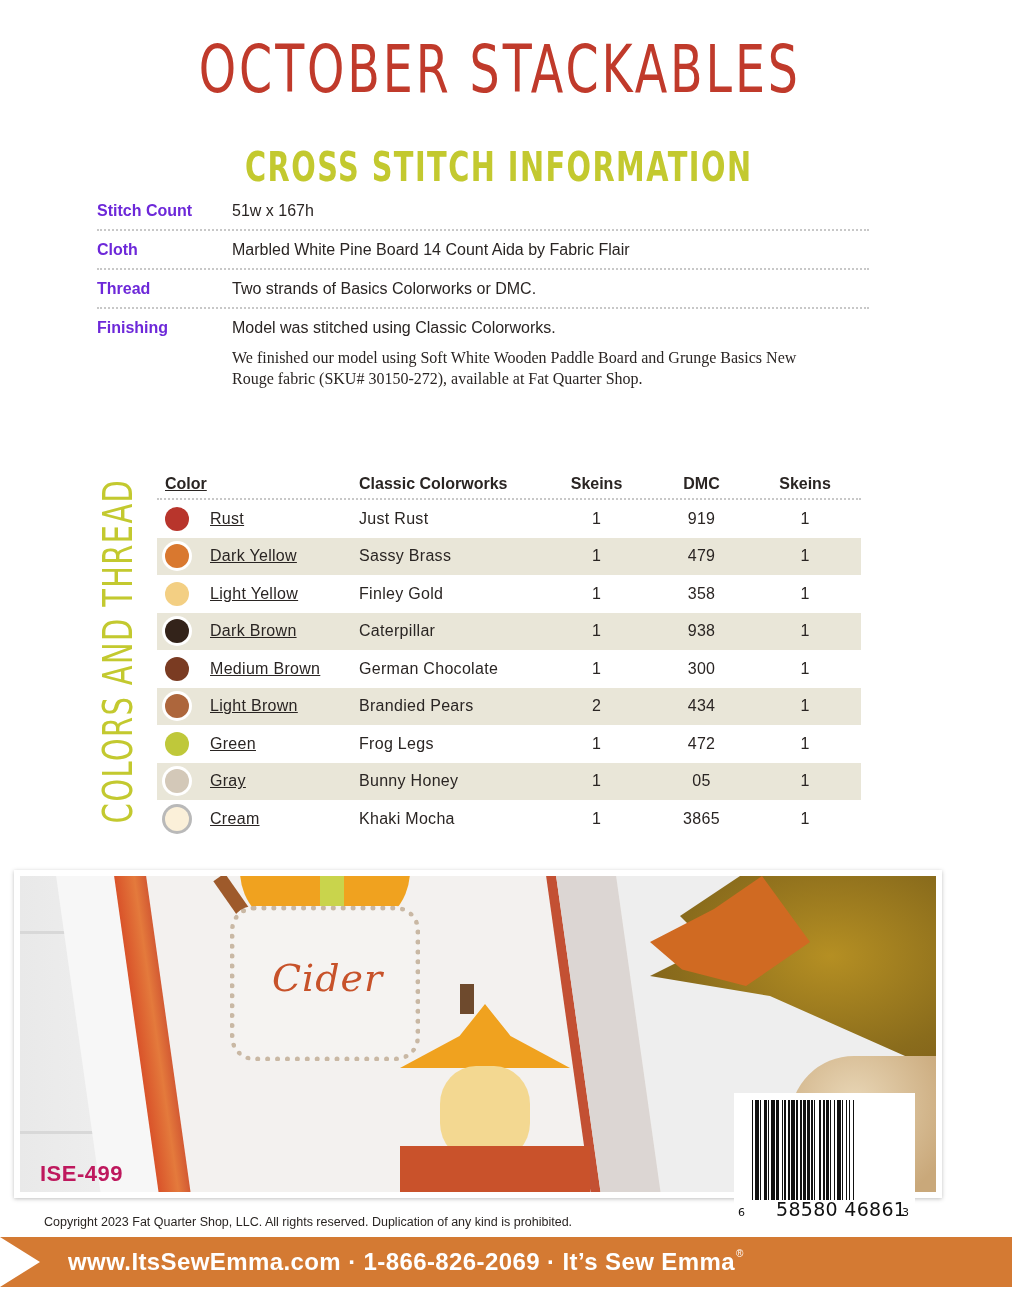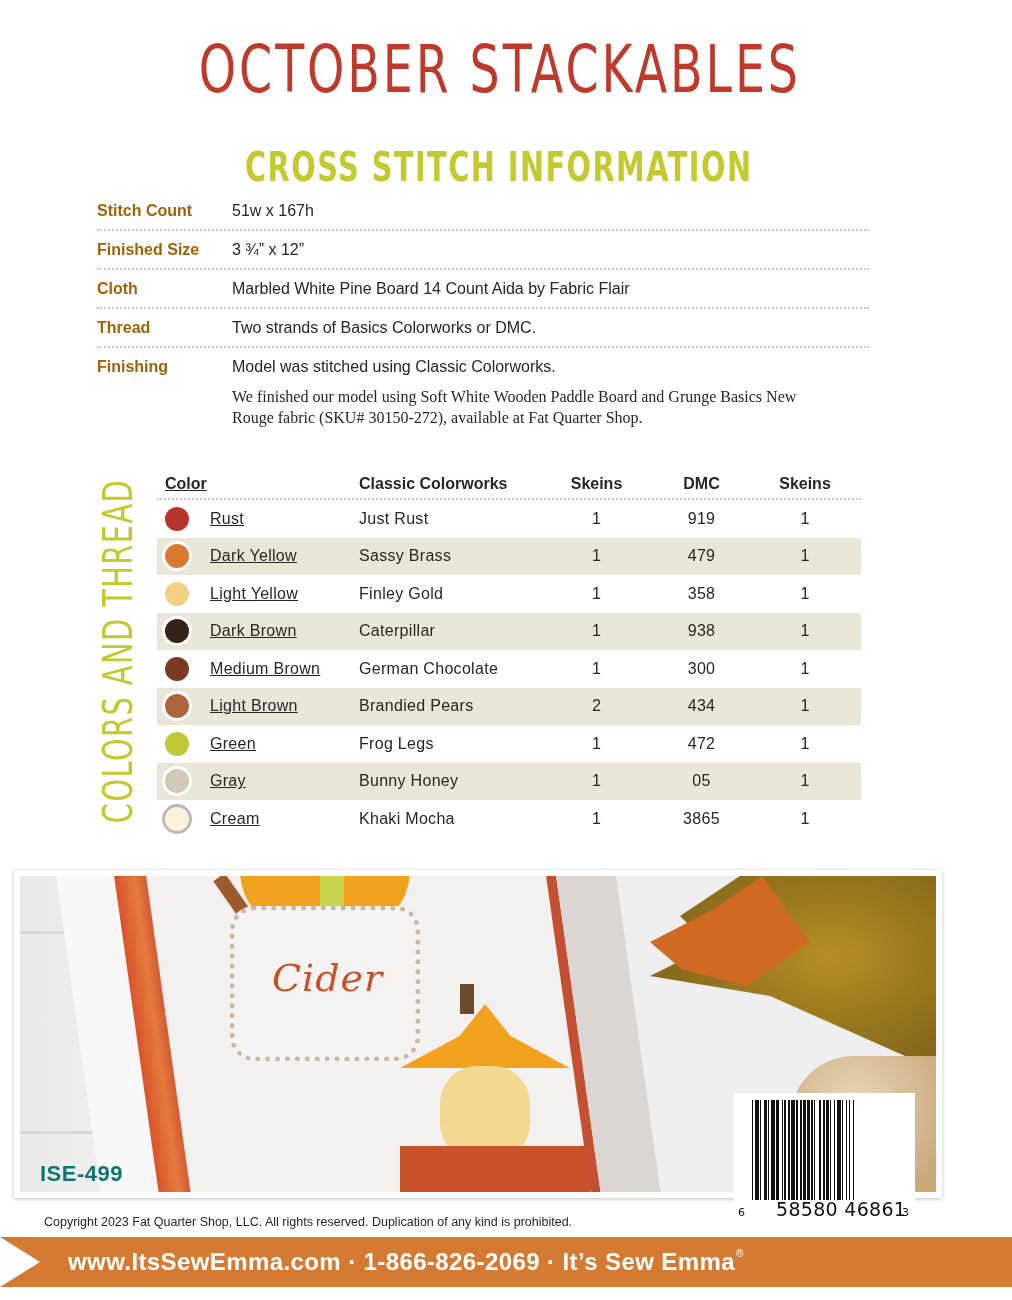--- a/index.html
+++ b/index.html
@@ -14,21 +14,21 @@
   }
   .subtitle {
     position: absolute; left: 0; top: 142px; width: 1012px; text-align: center;
     font-family: "DejaVu Sans", sans-serif; font-size: 40px; color: #c3c92f;
     letter-spacing: 2px; transform: scaleX(0.72); transform-origin: 480px 0; line-height: 50px;
   }
 
   .info { position: absolute; left: 97px; top: 192px; width: 772px; }
   .info-row { display: flex; padding: 9px 0 8px 0; border-bottom: 2px dotted #c8c8c8; }
   .info-row:last-child { border-bottom: none; }
-  .info-label { width: 135px; font-weight: bold; font-size: 16px; color: #a16207; flex: none; line-height: 20px; }
+  .info-label { width: 135px; font-weight: bold; font-size: 16px; color: #6d28d9; flex: none; line-height: 20px; }
   .info-value { font-size: 16px; color: #2a2523; line-height: 20px; }
   .info-value p + p { margin-top: 9px; }
   .info-value .multi { line-height: 21px; }
 
   .side-label {
     position: absolute; left: 96px; top: 470px; width: 44px; height: 362px;
   }
   .side-label span {
     position: absolute; left: 22px; top: 181px; white-space: nowrap;
     transform: translate(-50%, -50%) rotate(-90deg) scaleX(0.72);
@@ -68,21 +68,21 @@
   .mug { position: absolute; left: 210px; top: 30px; width: 190px; height: 155px; border: 5px dotted #c9b8a4; border-radius: 24px; background: #f5f3f1; }
   .mug-top { position: absolute; left: 220px; top: -10px; width: 170px; height: 65px; background: #f0a21f; border-radius: 0 0 60px 60px; }
   .mug-stick { position: absolute; left: 215px; top: -6px; width: 14px; height: 80px; background: #9e5a2b; transform: rotate(-35deg); }
   .mug-lime { position: absolute; left: 300px; top: -6px; width: 24px; height: 50px; background: #c9d44c; }
   .mug-text { position: absolute; left: 252px; top: 80px; font-family: "DejaVu Serif", serif; font-size: 38px; color: #c7522a; font-style: italic; letter-spacing: 1px; }
   .scare-hat { position: absolute; left: 380px; top: 128px; width: 170px; height: 80px; background: #f0a21f; clip-path: polygon(50% 0,65% 40%,100% 80%,0 80%,35% 40%); }
   .scare-head { position: absolute; left: 420px; top: 190px; width: 90px; height: 95px; background: #f3d891; border-radius: 40%; }
   .scare-body { position: absolute; left: 380px; top: 270px; width: 190px; height: 70px; background: #c9522b; }
   .scare-stick { position: absolute; left: 440px; top: 108px; width: 14px; height: 30px; background: #6e4a2d; }
 
-  .sku { position: absolute; left: 20px; top: 285px; font-size: 22px; font-weight: bold; color: #0f766e; letter-spacing: 0.5px; }
+  .sku { position: absolute; left: 20px; top: 285px; font-size: 22px; font-weight: bold; color: #be185d; letter-spacing: 0.5px; }
 
   .barcode {
     position: absolute; left: 734px; top: 1093px; width: 181px; height: 130px; background: #ffffff;
   }
   .bars { position: absolute; left: 18px; top: 7px; width: 145px; height: 100px; display: flex; align-items: stretch; }
   .bars i { display: block; height: 100%; background: #111; }
   .barcode-nums { position: absolute; left: 0; top: 105px; width: 181px; height: 22px; font-family: "DejaVu Sans", sans-serif; color: #111; }
   .bc-first { position: absolute; left: 4px; top: 8px; font-size: 11px; }
   .bc-mid { position: absolute; left: 42px; top: 0; font-size: 19px; letter-spacing: 0.3px; }
   .bc-last { position: absolute; left: 168px; top: 8px; font-size: 11px; }
@@ -102,24 +102,20 @@
 </head>
 <body>
 
 <h1 class="title">OCTOBER STACKABLES</h1>
 <h2 class="subtitle">CROSS STITCH INFORMATION</h2>
 
 <div class="info">
   <div class="info-row">
     <div class="info-label">Stitch Count</div>
     <div class="info-value">51w x 167h</div>
-  </div>
-  <div class="info-row">
-    <div class="info-label">Finished Size</div>
-    <div class="info-value">3 ¾” x 12”</div>
   </div>
   <div class="info-row">
     <div class="info-label">Cloth</div>
     <div class="info-value">Marbled White Pine Board 14 Count Aida by Fabric Flair</div>
   </div>
   <div class="info-row">
     <div class="info-label">Thread</div>
     <div class="info-value">Two strands of Basics Colorworks or DMC.</div>
   </div>
   <div class="info-row">

